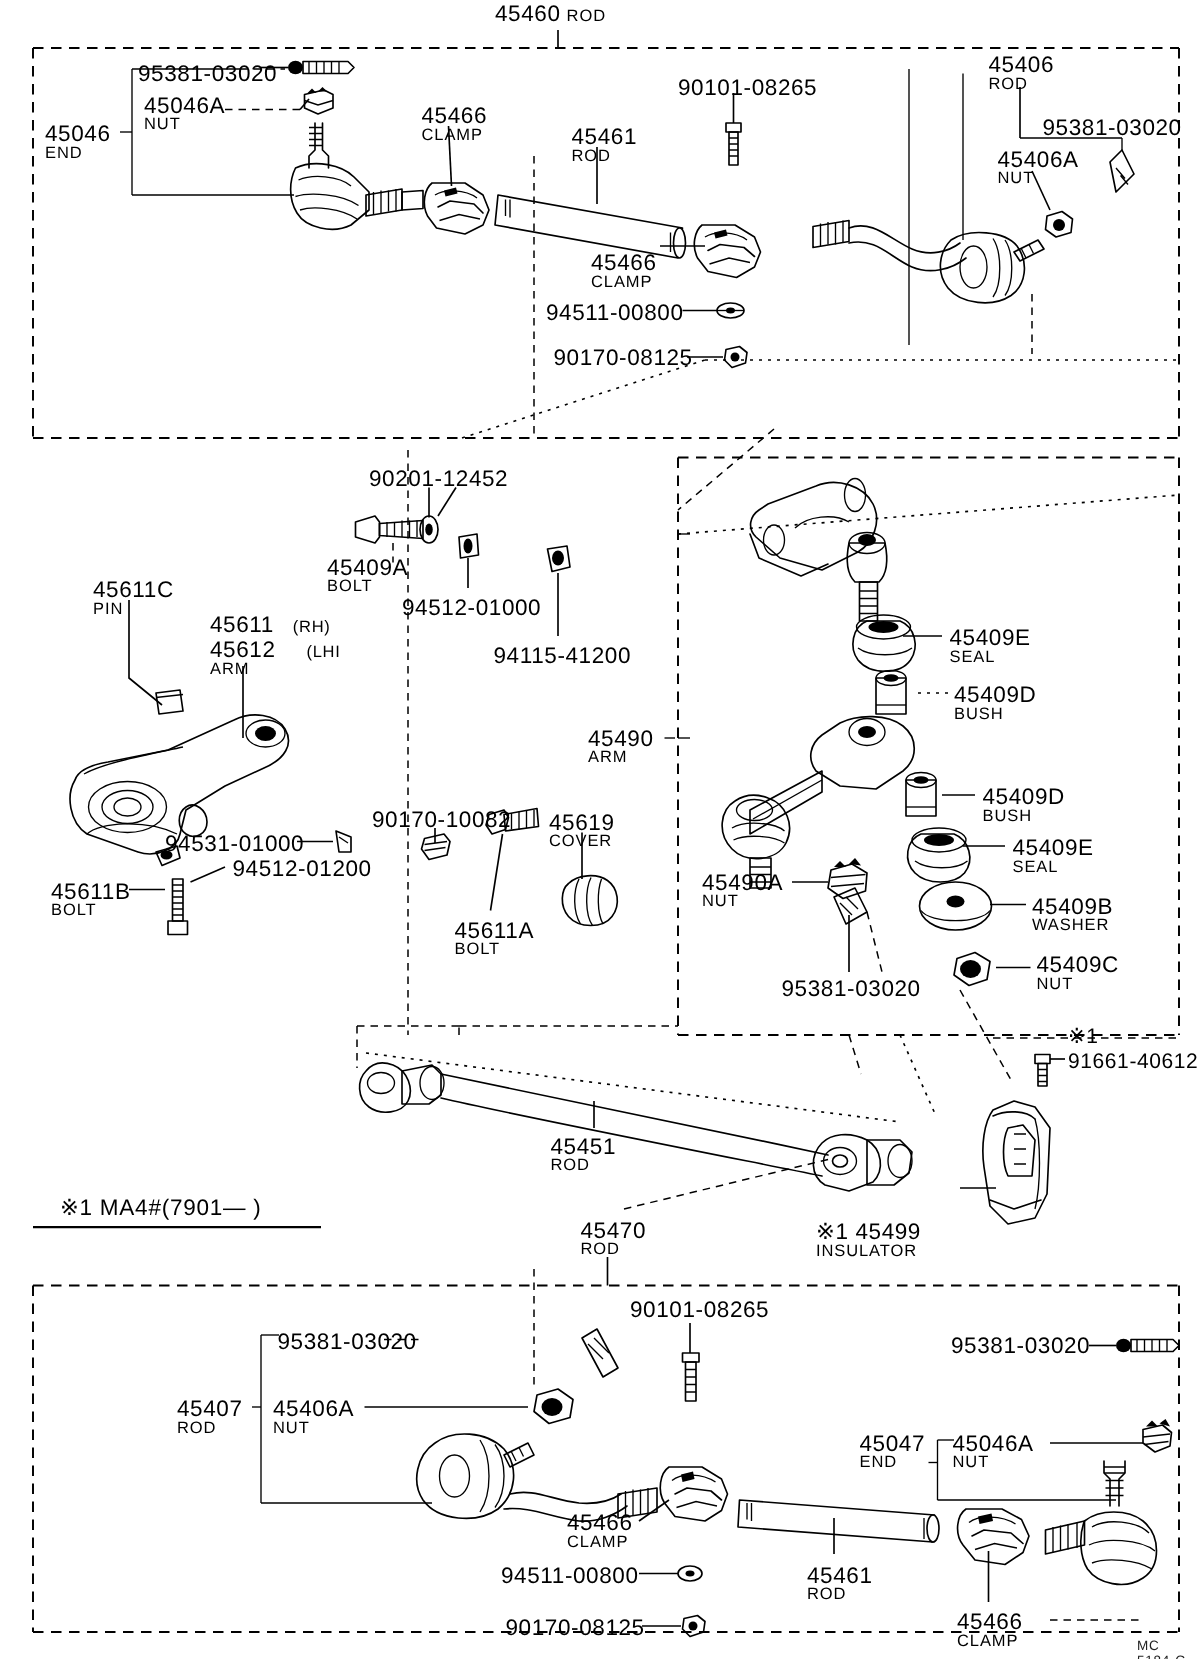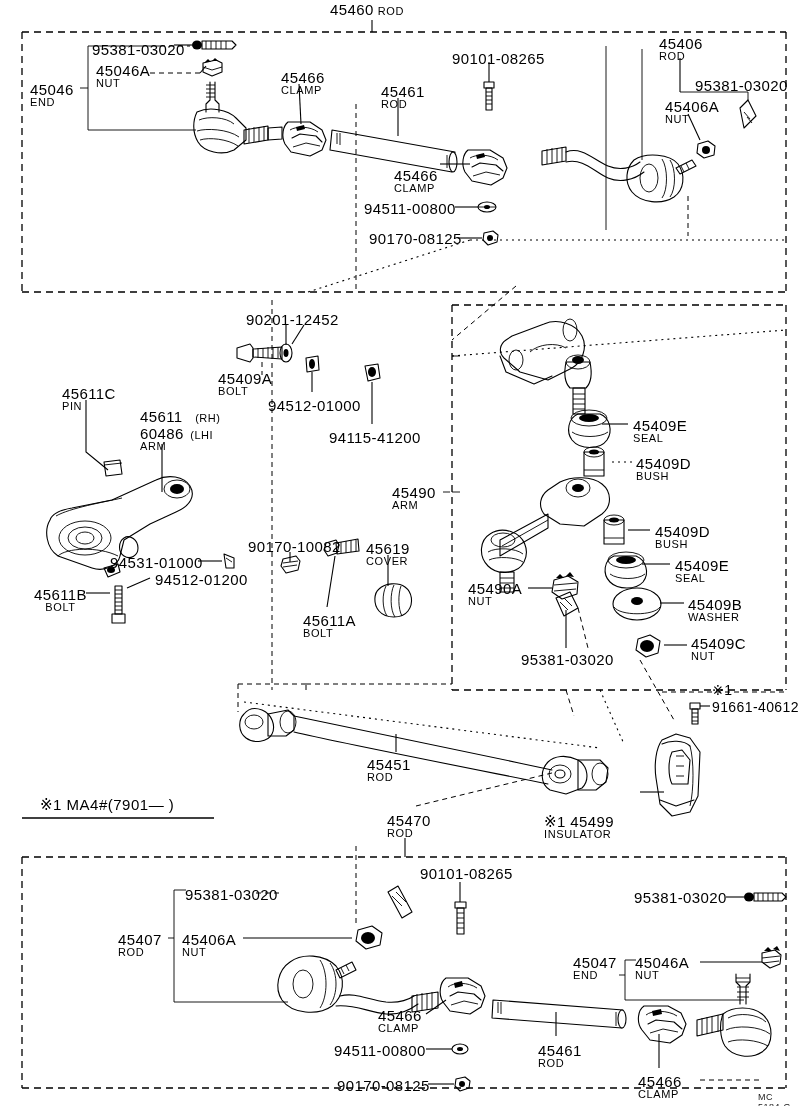--- a/index.html
+++ b/index.html
@@ -574,33 +574,33 @@
     <span>94512-01000</span></div>
   <div class="lbl pn" style="left:329px;top:430px;">
     <span>94115-41200</span></div>
   <div class="lbl pn" style="left:62px;top:386px;">
     <span>45611C</span>
     <span class="sub">PIN</span></div>
   <div class="lbl pn" style="left:140px;top:409px;">
     <span>45611</span>
     <span class="side" style="margin-left:8px;">(RH)</span></div>
   <div class="lbl pn" style="left:140px;top:426px;">
-    <span>60486</span>
-    <span class="side" style="margin-left:2px;">(LHI</span>
+    <span>45612</span>
+    <span class="side" style="margin-left:16px;">(LHI</span>
     <span class="sub">ARM</span></div>
   <div class="lbl pn" style="left:110px;top:555px;">
     <span>94531-01000</span></div>
   <div class="lbl pn" style="left:248px;top:539px;">
     <span>90170-10082</span></div>
   <div class="lbl pn" style="left:366px;top:541px;">
     <span>45619</span>
     <span class="sub">COVER</span></div>
   <div class="lbl pn" style="left:155px;top:572px;">
     <span>94512-01200</span></div>
-  <div class="lbl pn" style="left:34px;top:587px;text-align:center;">
+  <div class="lbl pn" style="left:34px;top:587px;">
     <span>45611B</span>
     <span class="sub">BOLT</span></div>
   <div class="lbl pn" style="left:303px;top:613px;">
     <span>45611A</span>
     <span class="sub">BOLT</span></div>
   <div class="lbl pn" style="left:392px;top:485px;">
     <span>45490</span>
     <span class="sub">ARM</span></div>
 
   <div class="lbl pn" style="left:633px;top:418px;">

